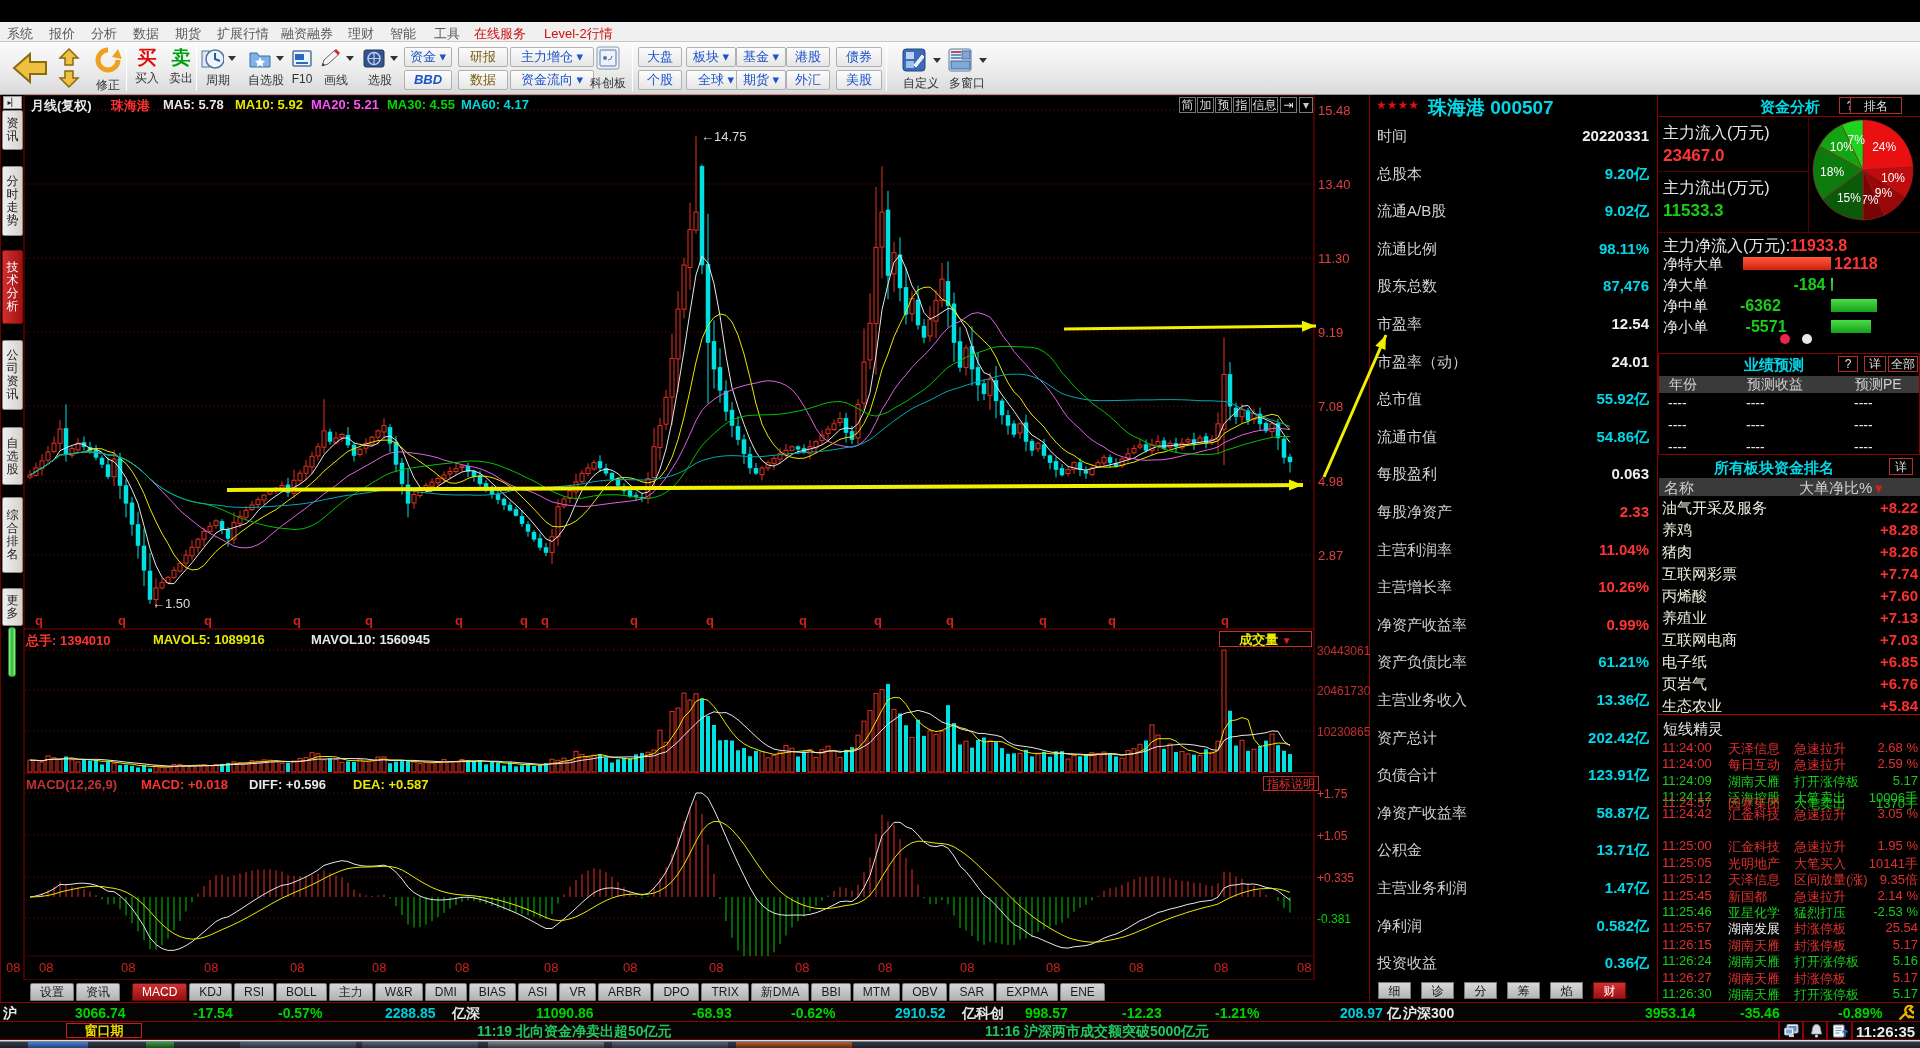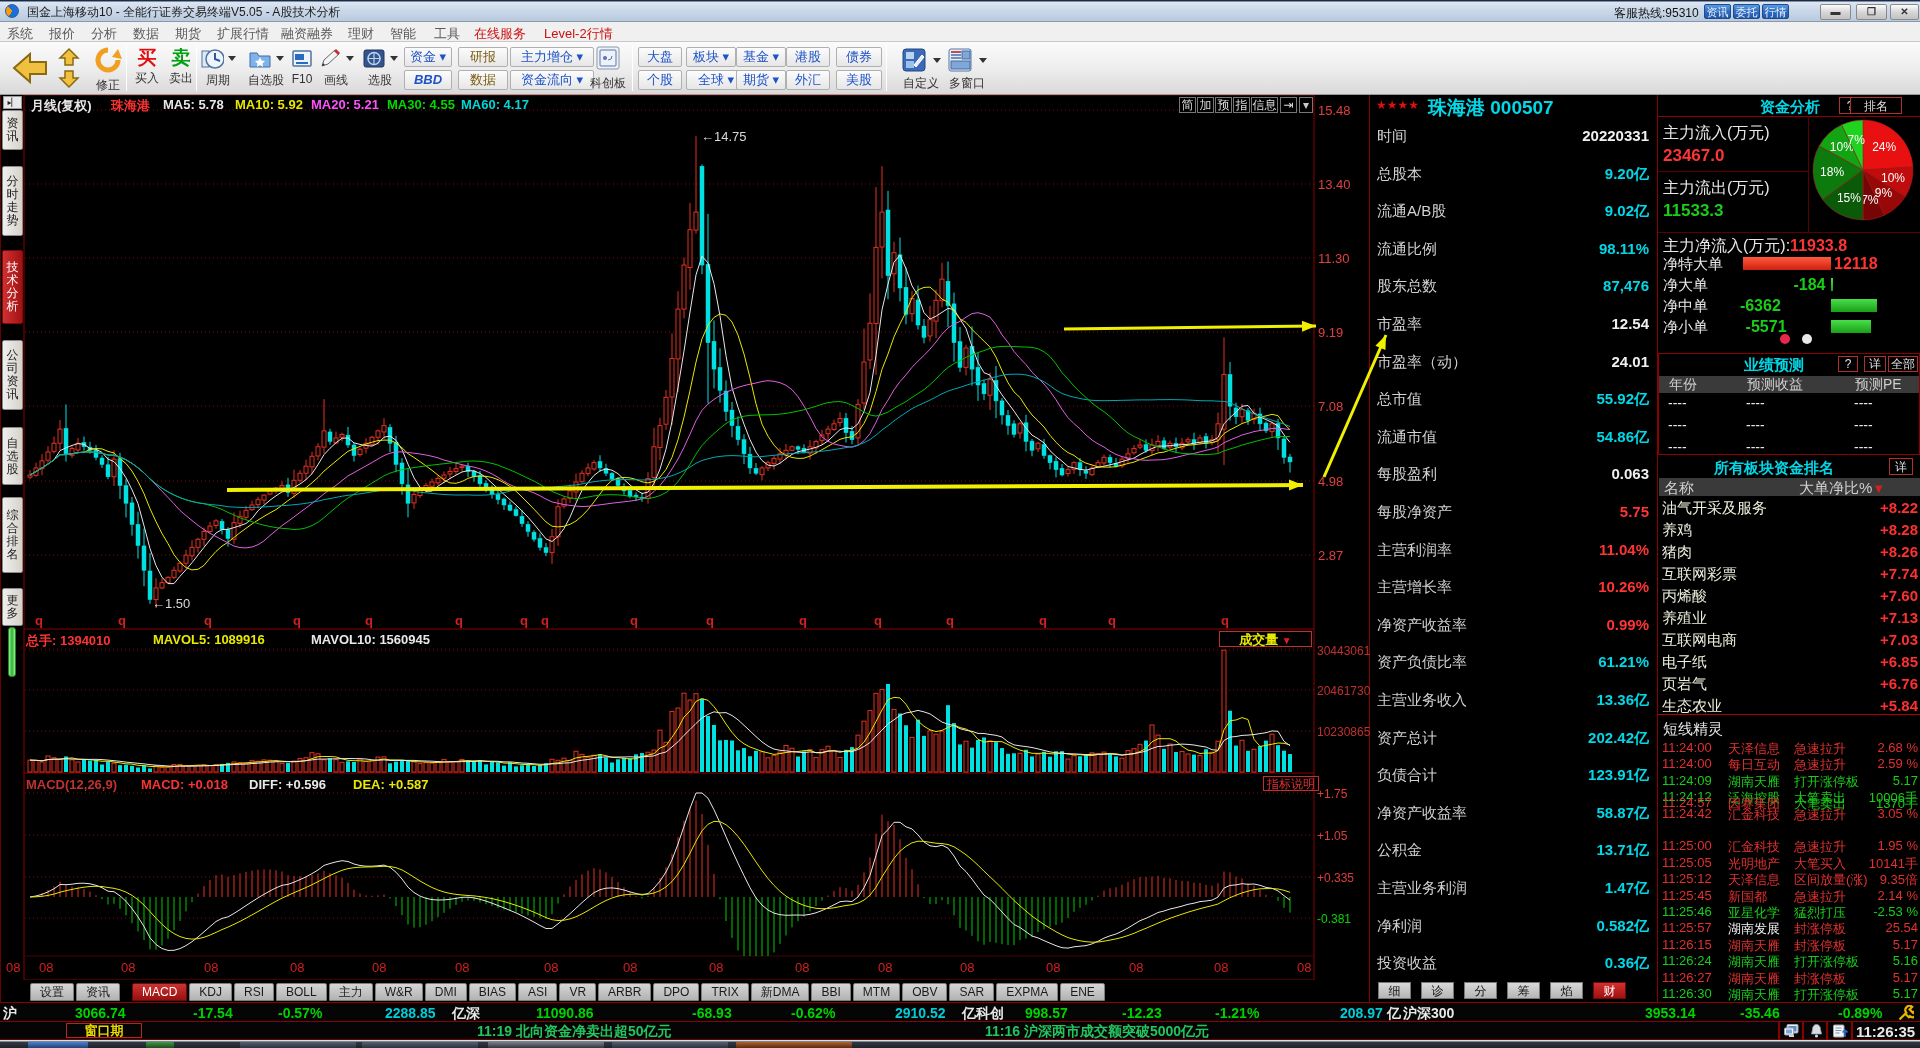--- a/index.html
+++ b/index.html
@@ -106,32 +106,20 @@
     background:linear-gradient(180deg,#e8e8e8 0,#cdd2d8 1px,#343b46 2px,#1b2029 100%); }
   .task-chip { top:2px; height:6px; background:linear-gradient(180deg,#566070,#2a3140); border-radius:1px 1px 0 0; }
 
   svg text { font-family:"Liberation Sans", sans-serif; }
 </style>
 </head>
 <body>
 
 <div id="app">
 
-  <div id="titlebar" class="abs">
-    <div id="app-icon" class="abs"></div>
-    <div id="app-title" class="abs">国金上海移动10 - 全能行证券交易终端V5.05 - A股技术分析</div>
-    <div id="hotline" class="abs">客服热线:95310</div>
-    <div id="titlebar-quick"></div>
-    <div class="abs win-btn" style="left:1820px">▬</div>
-    <div class="abs win-btn" style="left:1856px">❐</div>
-    <div class="abs win-btn" style="left:1890px;width:29px">✕</div>
-  <div class="abs tb-btn" style="left: 1704px;">资讯</div>
-      <div class="abs tb-btn" style="left: 1733px;">委托</div>
-      <div class="abs tb-btn" style="left: 1762px;">行情</div>
-    </div>
 
   <div id="menubar" class="abs">
       <div class="abs menu-item" style="left: 7px;">系统</div>
       <div class="abs menu-item" style="left: 49px;">报价</div>
       <div class="abs menu-item" style="left: 91px;">分析</div>
       <div class="abs menu-item" style="left: 133px;">数据</div>
       <div class="abs menu-item" style="left: 175px;">期货</div>
       <div class="abs menu-item" style="left: 217px;">扩展行情</div>
       <div class="abs menu-item" style="left: 281px;">融资融券</div>
       <div class="abs menu-item" style="left: 348px;">理财</div>
@@ -353,21 +341,21 @@
           <div class="abs" style="left: 0px; top: 332.8px; width: 287px; height: 20px;">
             <div class="abs srow-label" style="top: 0px;">流通市值</div>
             <div class="abs srow-value" style="top: 0px; color: rgb(0, 216, 232); width: 280px;">54.86亿</div>
           </div>
           <div class="abs" style="left: 0px; top: 370.4px; width: 287px; height: 20px;">
             <div class="abs srow-label" style="top: 0px;">每股盈利</div>
             <div class="abs srow-value" style="top: 0px; color: rgb(240, 240, 240); width: 280px;">0.063</div>
           </div>
           <div class="abs" style="left: 0px; top: 408px; width: 287px; height: 20px;">
             <div class="abs srow-label" style="top: 0px;">每股净资产</div>
-            <div class="abs srow-value" style="top: 0px; color: rgb(255, 52, 52); width: 280px;">5.75</div>
+            <div class="abs srow-value" style="top: 0px; color: rgb(255, 52, 52); width: 280px;">2.33</div>
           </div>
           <div class="abs" style="left: 0px; top: 445.6px; width: 287px; height: 20px;">
             <div class="abs srow-label" style="top: 0px;">主营利润率</div>
             <div class="abs srow-value" style="top: 0px; color: rgb(255, 52, 52); width: 280px;">11.04%</div>
           </div>
           <div class="abs" style="left: 0px; top: 483.2px; width: 287px; height: 20px;">
             <div class="abs srow-label" style="top: 0px;">主营增长率</div>
             <div class="abs srow-value" style="top: 0px; color: rgb(255, 52, 52); width: 280px;">10.26%</div>
           </div>
           <div class="abs" style="left: 0px; top: 520.8px; width: 287px; height: 20px;">

